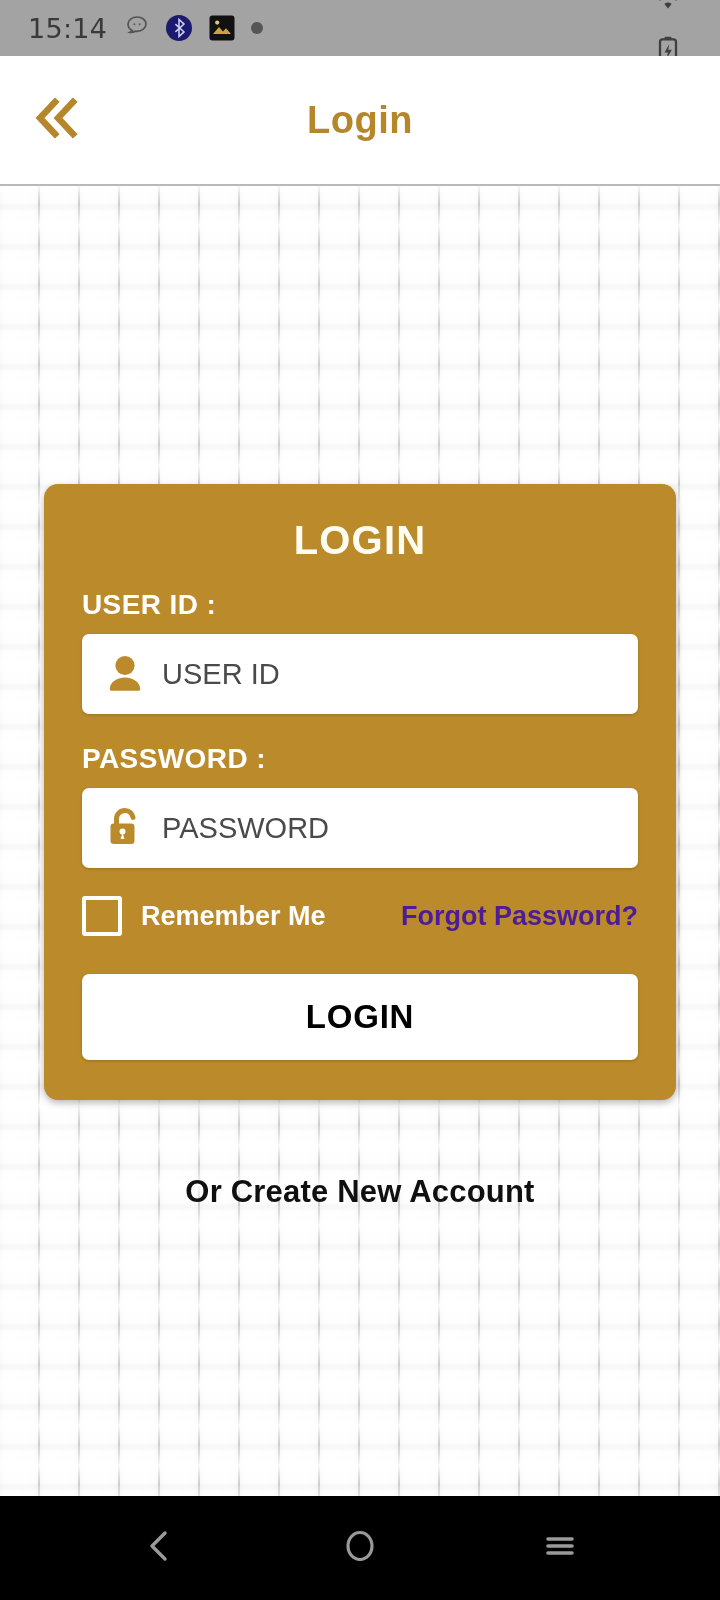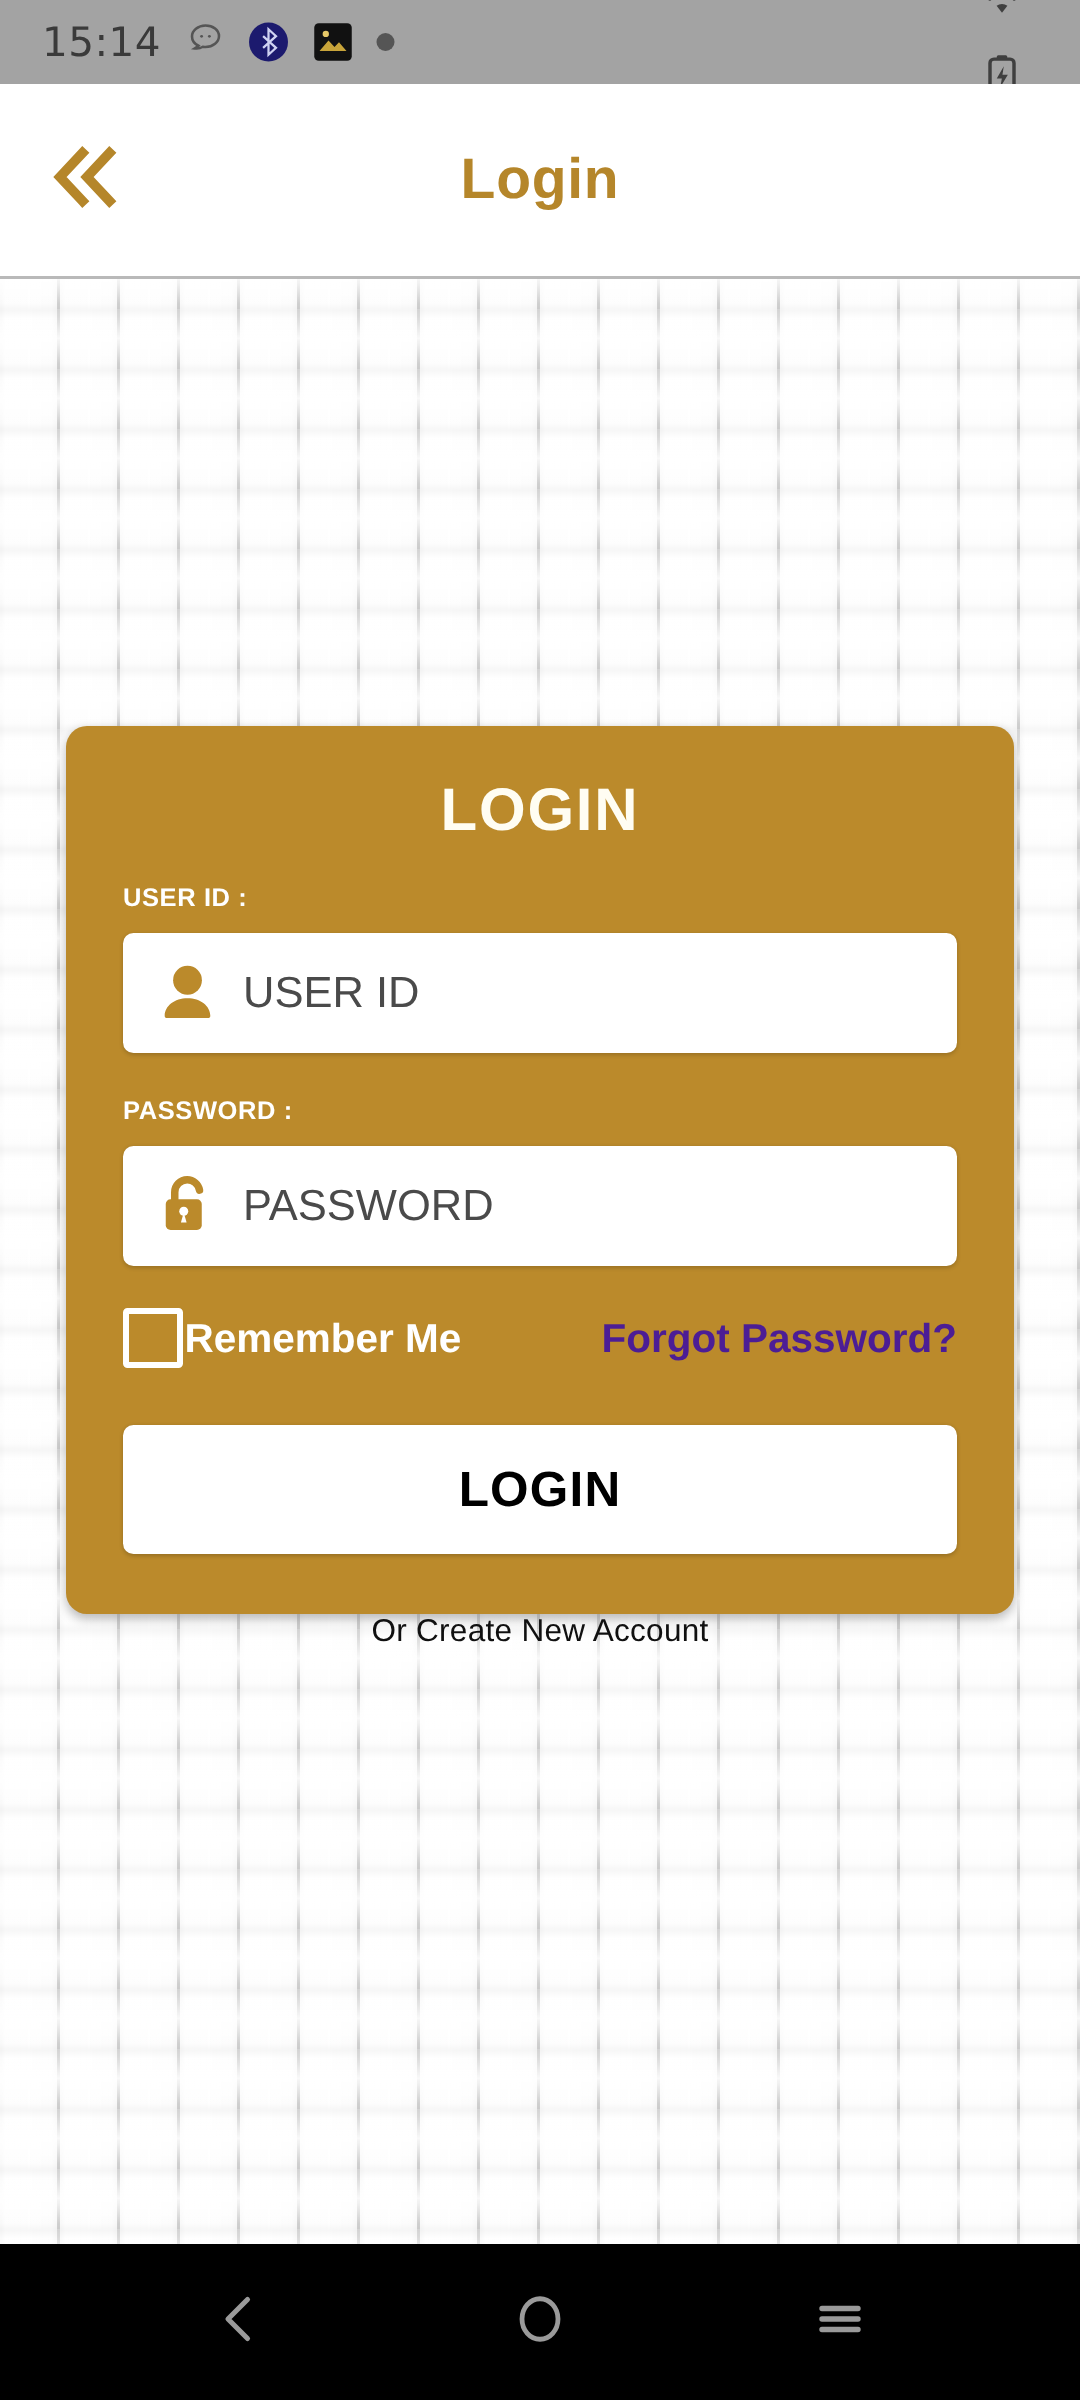--- a/index.html
+++ b/index.html
@@ -159,21 +159,21 @@
   .card-title {
     text-align: center;
     color: #fffdf2;
     font-size: 40px;
     font-weight: bold;
     letter-spacing: 1.2px;
     margin-bottom: 26px;
   }
   .field-label {
     color: #ffffff;
-    font-size: 17px;
+    font-size: 28px;
     font-weight: bold;
     letter-spacing: 0.4px;
     margin-bottom: 13px;
   }
   .input-wrap {
     background: #ffffff;
     border-radius: 7px;
     height: 80px;
     display: flex;
     align-items: center;
@@ -205,21 +205,21 @@
   .options-row {
     display: flex;
     align-items: center;
     justify-content: space-between;
     margin-top: 28px;
     margin-bottom: 38px;
   }
   .remember {
     display: flex;
     align-items: center;
-    gap: 1px;
+    gap: 19px;
     cursor: pointer;
     justify-content: flex-end;
   }
   .checkbox {
     width: 40px;
     height: 40px;
     border: 4px solid #ffffff;
     border-radius: 3px;
     background: transparent;
     flex: 0 0 auto;
@@ -248,22 +248,23 @@
     font-weight: bold;
     color: #000000;
     letter-spacing: 0.8px;
     cursor: pointer;
     box-shadow: 0 1px 3px rgba(0,0,0,0.2);
   }
 
   .create-account {
     position: relative;
     z-index: 2;
-    font-size: 21px;
-    font-weight: normal;
+    margin-top: 74px;
+    font-size: 31px;
+    font-weight: bold;
     color: #101010;
     letter-spacing: 0.2px;
     cursor: pointer;
   }
 
   
   .nav-bar {
     flex: 0 0 104px;
     height: 104px;
     background: #000000;

